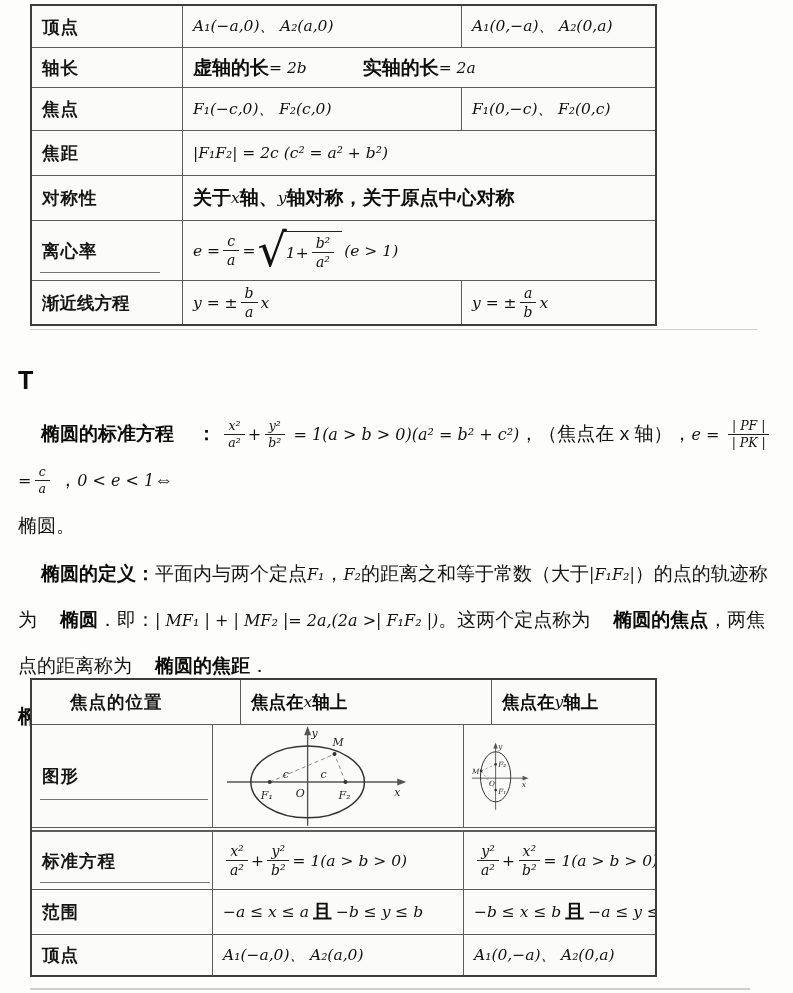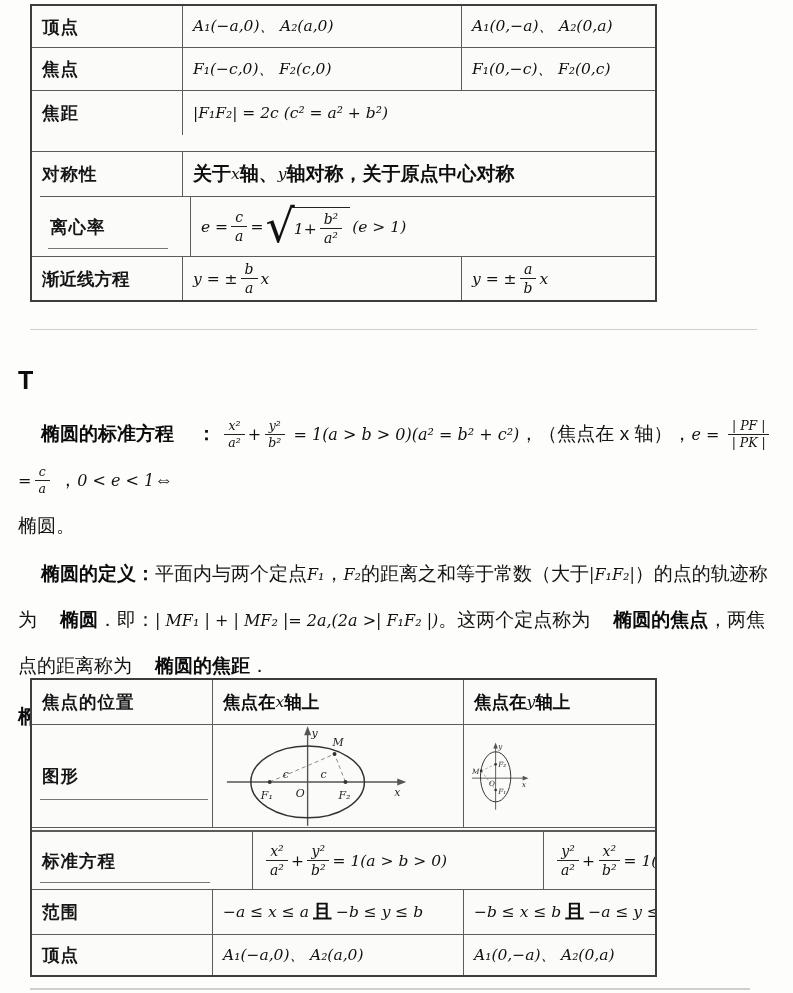--- a/index.html
+++ b/index.html
@@ -71,20 +71,32 @@
           <span>顶点</span>
         </div>
       <div class="cell c2">
           <span class="m">A₁(−a,0)、  A₂(a,0)</span>
         </div>
       <div class="cell c3">
           <span class="m">A₁(0,−a)、  A₂(0,a)</span>
         </div>
     </div>
 
+    <div class="t-row" style="height:40px;">
+      <div class="cell lead lab">
+          <span>轴长</span>
+        </div>
+      <div class="cell full">
+        <span class="bseg">虚轴的长</span>
+        <span class="m">= 2b</span>
+        <span class="gap40"></span>
+        <span class="bseg">实轴的长</span>
+        <span class="m">= 2a</span>
+      </div>
+    </div>
 
     <div class="t-row" style="height:43px;justify-content:center;">
       <div class="cell lead lab">
           <span>焦点</span>
         </div>
       <div class="cell c2">
           <span class="m">F₁(−c,0)、  F₂(c,0)</span>
         </div>
       <div class="cell c3">
           <span class="m">F₁(0,−c)、  F₂(0,c)</span>
@@ -93,34 +105,34 @@
 
     <div class="t-row" style="height:45px;">
       <div class="cell lead lab">
           <span>焦距</span>
         </div>
       <div class="cell full">
           <span class="m">|F₁F₂| = 2c (c² = a² + b²)</span>
         </div>
     </div>
 
-    <div class="t-row" style="height:45px;margin-top:16px;">
+    <div class="t-row" style="height:45px;">
       <div class="cell lead lab">
           <span>对称性</span>
         </div>
       <div class="cell full">
         <span class="bseg">关于</span>
         <span class="m">x</span>
         <span class="bseg">轴、</span>
         <span class="m">y</span>
         <span class="bseg">轴对称，关于原点中心对称</span>
       </div>
     </div>
 
-    <div class="t-row" style="height:60px;margin-left:8px;">
+    <div class="t-row" style="height:60px;">
       <div class="cell lead lab">
         <span>离心率</span>
         <span class="cell-rule" style="bottom:7px;width:120px;"></span>
       </div>
       <div class="cell full">
         <span class="m">e =</span>
         <span class="frac">
             <span class="num">c</span>
             <span class="den">a</span>
           </span>
@@ -189,21 +201,21 @@
 
     <p class="para">
       <span class="b">椭圆的定义：</span><span>平面内与两个定点</span><span class="m">F₁</span><span>，</span><span class="m">F₂</span><span>的距离之和等于常数（大于</span><span class="m">|F₁F₂|</span><span>）的点的轨迹称为</span><span class="b">椭圆</span><span>．即：</span><span class="m">| MF₁ | + | MF₂ |= 2a,(2a &gt;| F₁F₂ |)</span><span>。这两个定点称为</span><span class="b">椭圆的焦点</span><span>，两焦点的距离称为</span><span class="b">椭圆的焦距</span><span>．</span>
     </p>
 
     <p class="para p3">椭圆的几何性质：</p>
   </div>
 
   <div class="tbl" style="top:678px;">
 
-    <div class="t-row first" style="height:44px;">
+    <div class="t-row first" style="height:44px;padding-left:28px;">
       <div class="cell lead lab2">
           <span>焦点的位置</span>
         </div>
       <div class="cell c2b">
         <span class="bseg" style="font-weight:600;font-size:17.5px;">焦点在</span>
         <span class="m">x</span>
         <span class="bseg" style="font-weight:600;font-size:17.5px;">轴上</span>
       </div>
       <div class="cell c3">
         <span class="bseg" style="font-weight:600;font-size:17.5px;">焦点在</span>
@@ -254,21 +266,21 @@
           <text x="52" y="11">y</text>
           <text x="88" y="69">x</text>
           <text x="12" y="48">M</text>
           <text x="38" y="67">O</text>
           <text x="52" y="79">F₁</text>
           <text x="52" y="38">F₂</text>
         </svg>
       </div>
     </div>
 
-    <div class="t-row" style="height:58px;gap:40px;">
+    <div class="t-row" style="height:58px;">
       <div class="cell lead lab2">
         <span>标准方程</span>
         <span class="cell-rule" style="bottom:6px;width:170px;"></span>
       </div>
       <div class="cell c2b">
         <span class="frac">
             <span class="num">x²</span>
             <span class="den">a²</span>
           </span>
         <span class="m">+</span>

